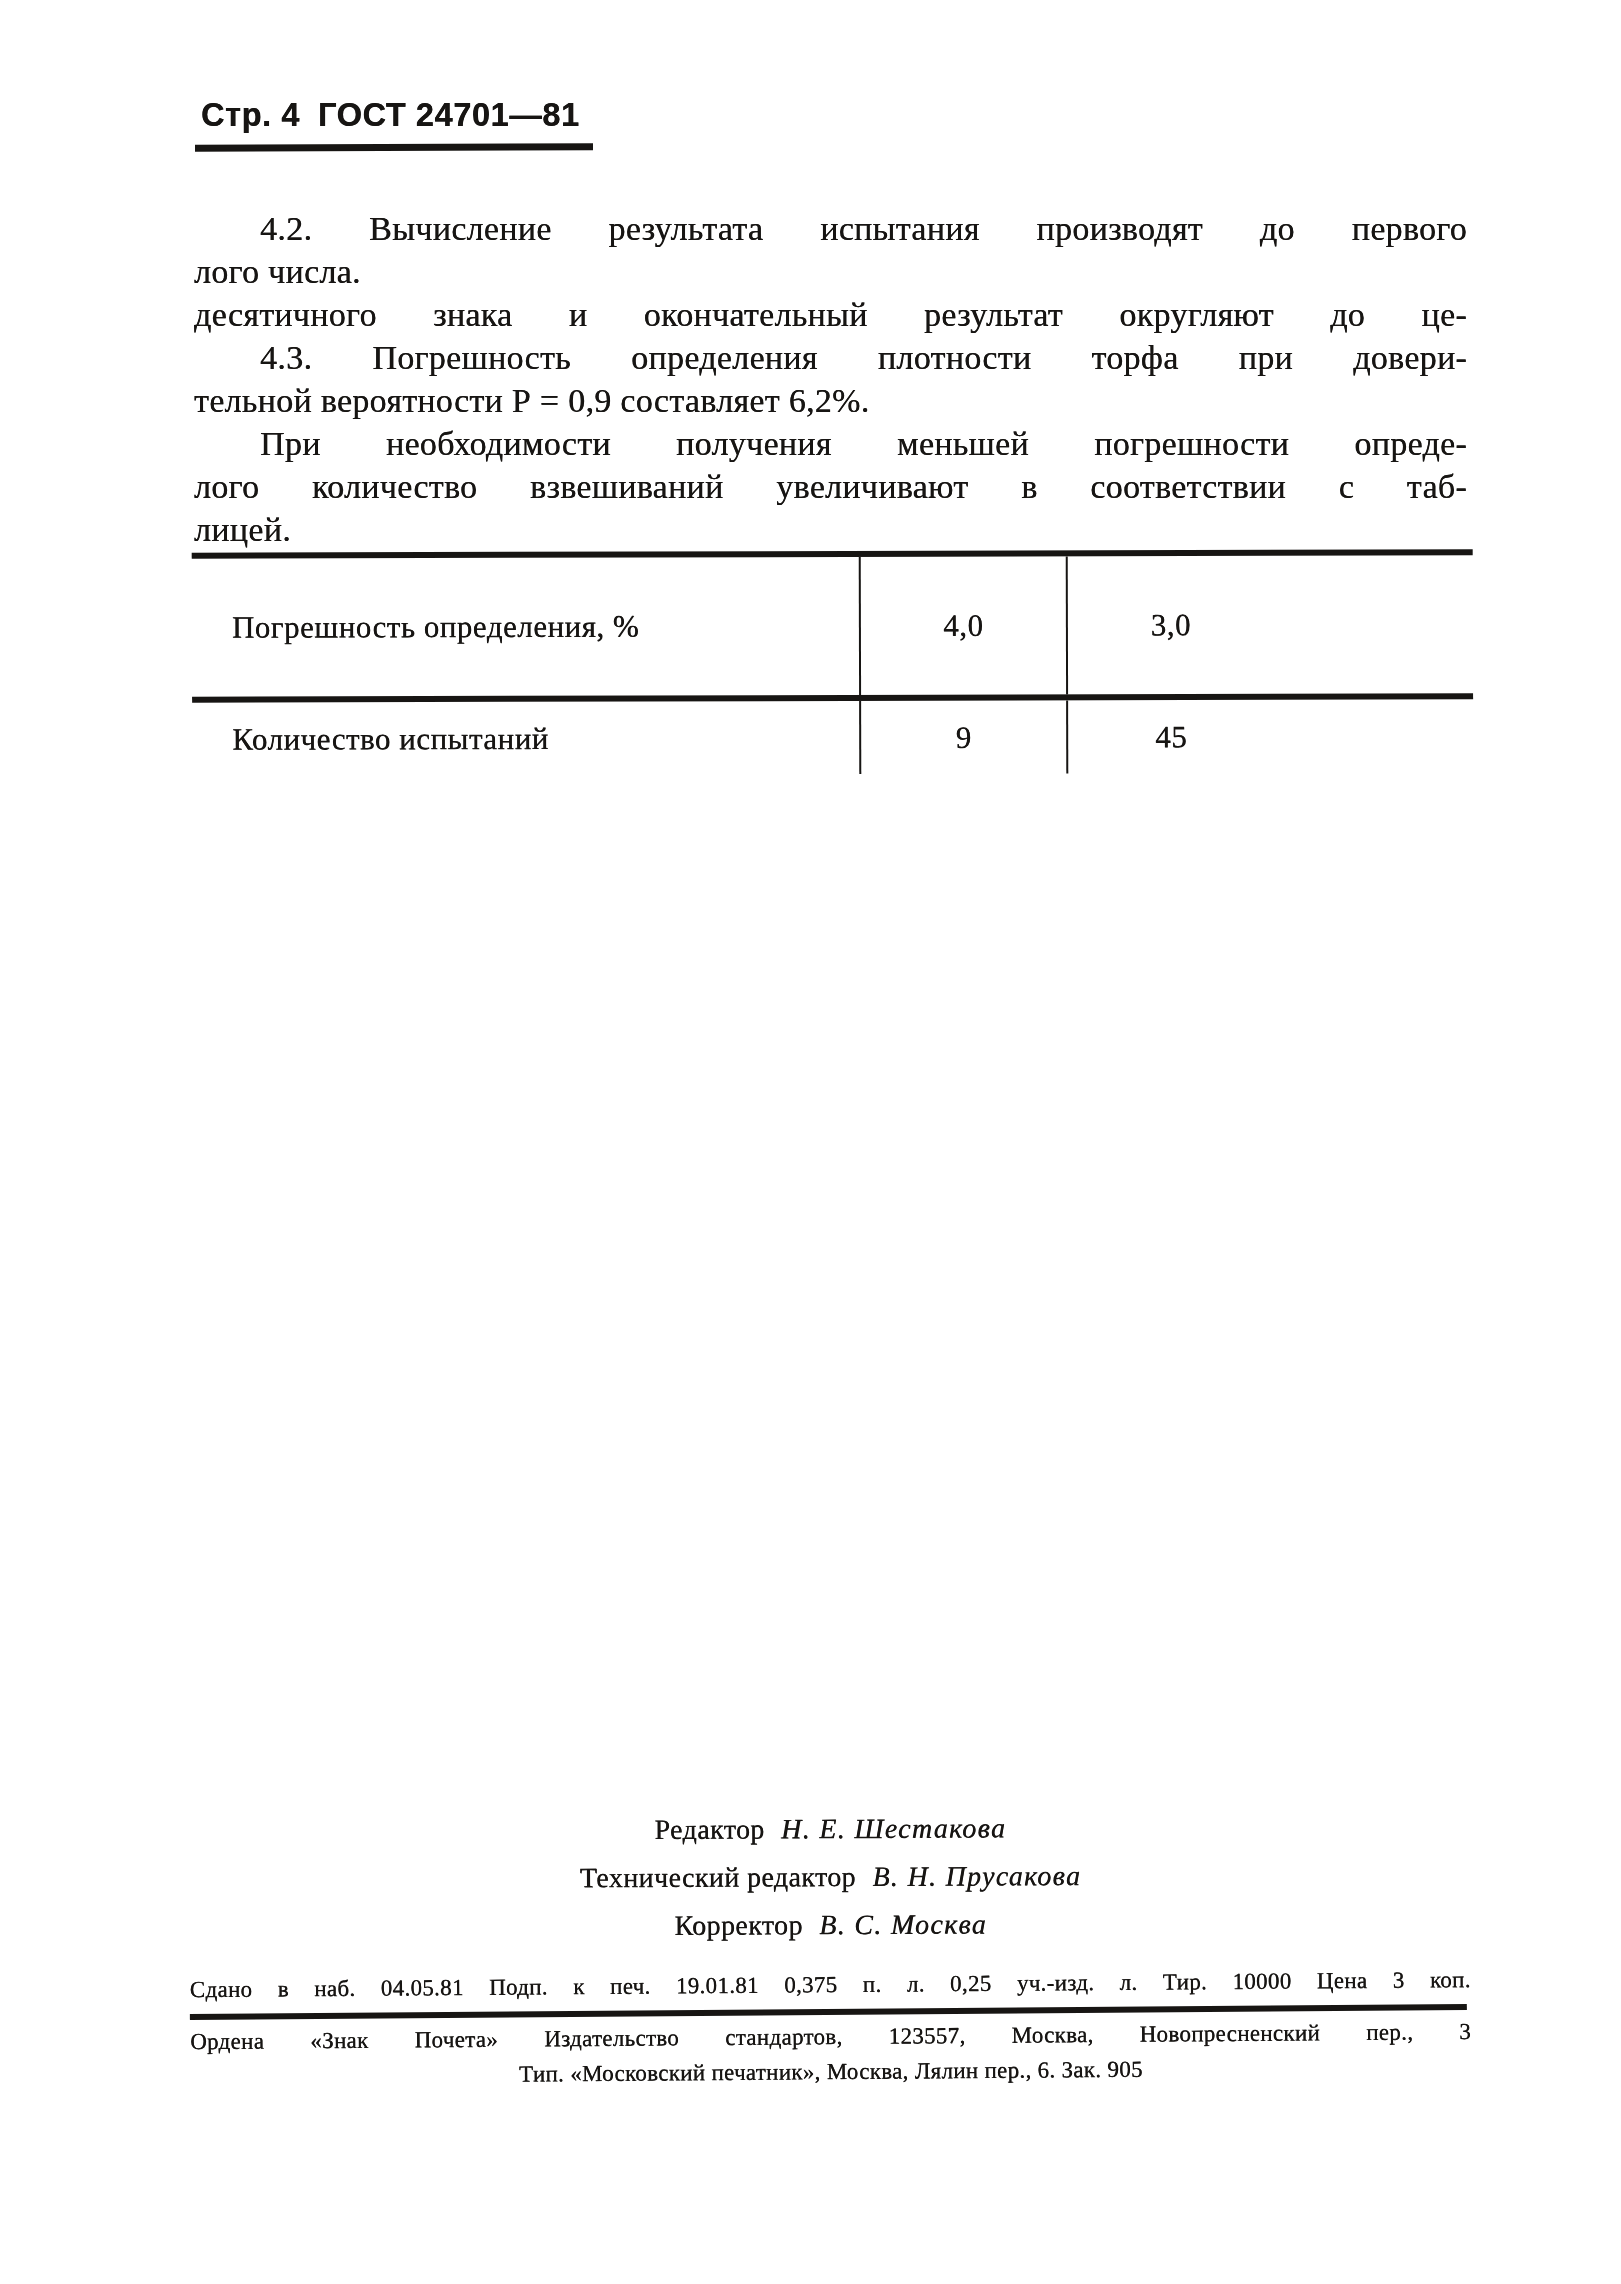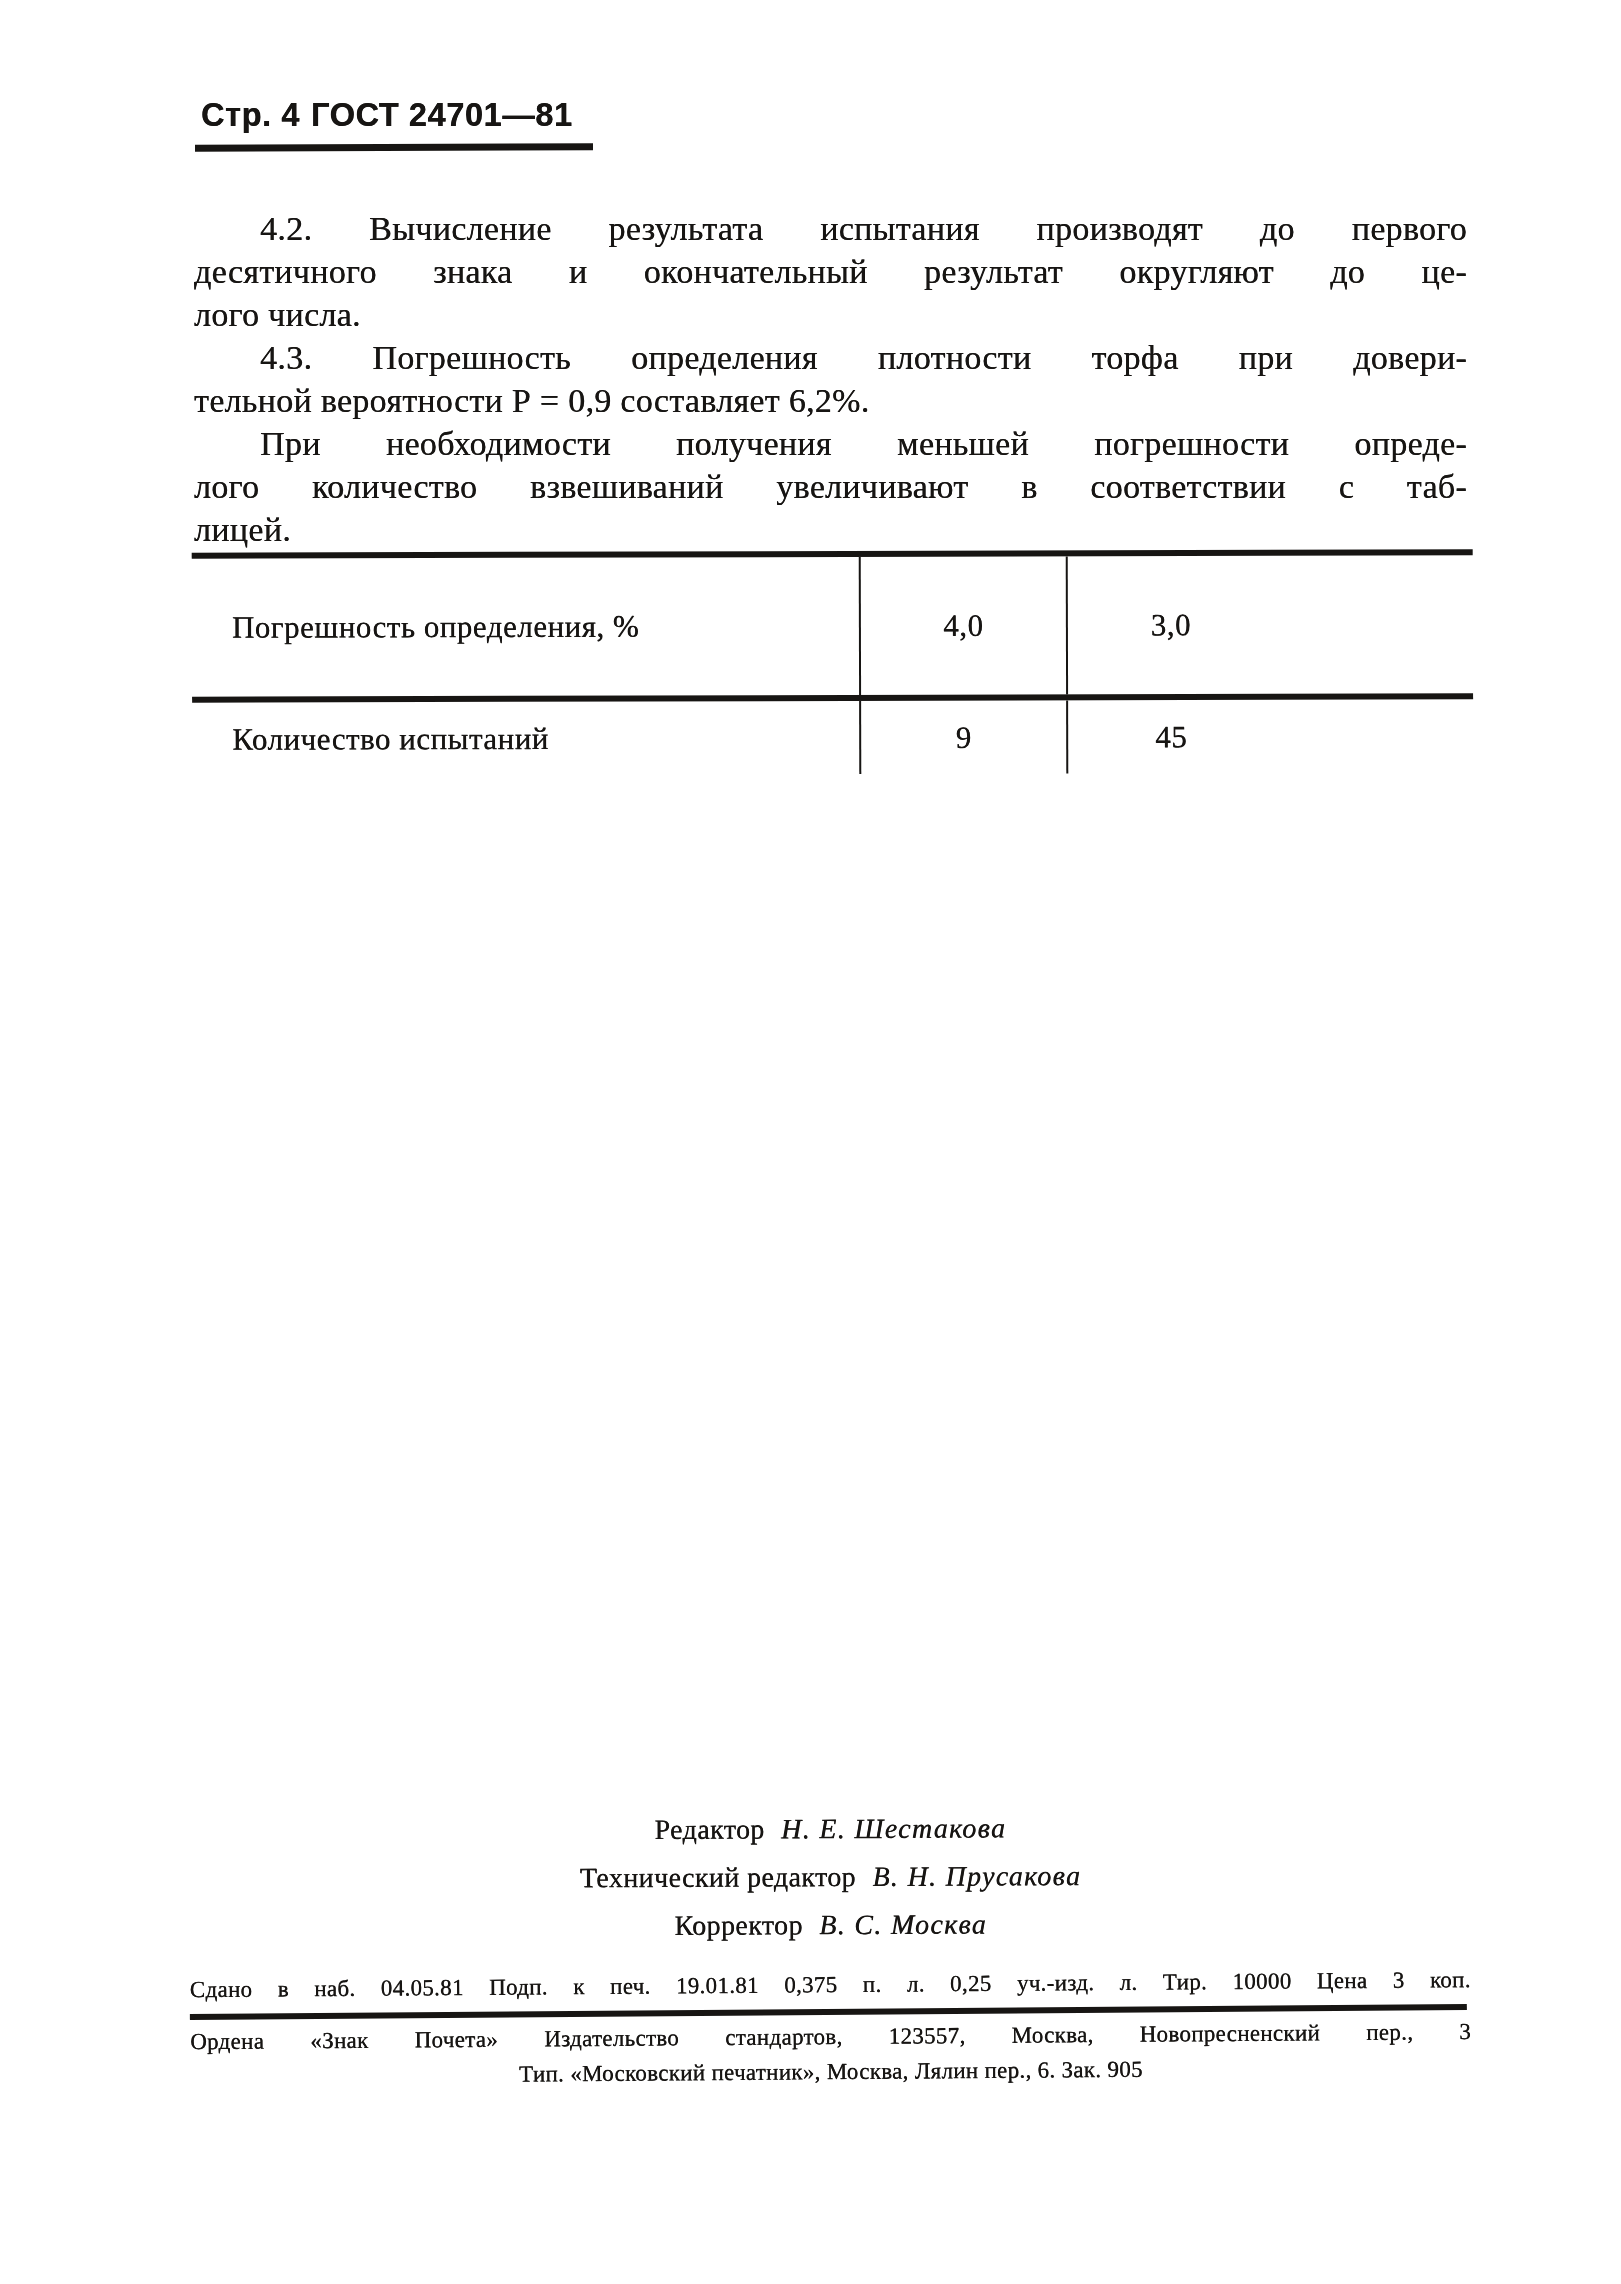--- a/index.html
+++ b/index.html
@@ -12,21 +12,21 @@
     color: #171513;
     font-family: "Liberation Serif", "DejaVu Serif", serif;
     text-shadow: 0.3px 0.3px 0 currentColor; 
   }
 
   
   .doc-header {
     position: absolute; left: 201px; top: 97px;
     font-family: "Liberation Sans", "DejaVu Sans", sans-serif;
     font-weight: bold; font-size: 32.5px; letter-spacing: 0.6px;
-    display: flex; gap: 11px; white-space: nowrap;
+    display: flex; gap: 18px; white-space: nowrap;
   }
   .header-rule {
     position: absolute; left: 195px; top: 144px;
     width: 398px; height: 6.5px; background: #171513;
     transform: rotate(-0.2deg);
   }
 
   
   .body-text {
     position: absolute; left: 190px; top: 205px; width: 1281px;
@@ -84,22 +84,22 @@
 <div class="page">
 
   <header class="doc-header">
     <span>Стр. 4</span>
     <span>ГОСТ 24701—81</span>
   </header>
   <div class="header-rule"></div>
 
   <main class="body-text">
     <p class="line indent just">4.2. Вычисление результата испытания производят до первого</p>
+    <p class="line last">лого числа.</p>
     <p class="line just">десятичного знака и окончательный результат округляют до це-</p>
-    <p class="line last">лого числа.</p>
     <p class="line indent just">4.3. Погрешность определения плотности торфа при довери-</p>
     <p class="line last">тельной вероятности Р = 0,9 составляет 6,2%.</p>
     <p class="line indent just">При необходимости получения меньшей погрешности опреде-</p>
     <p class="line just">лого количество взвешиваний увеличивают в соответствии с таб-</p>
     <p class="line last">лицей.</p>
   </main>
 
   <section class="gtable">
     <div class="grow row1">
       <div class="cell label">Погрешность определения, %</div>

